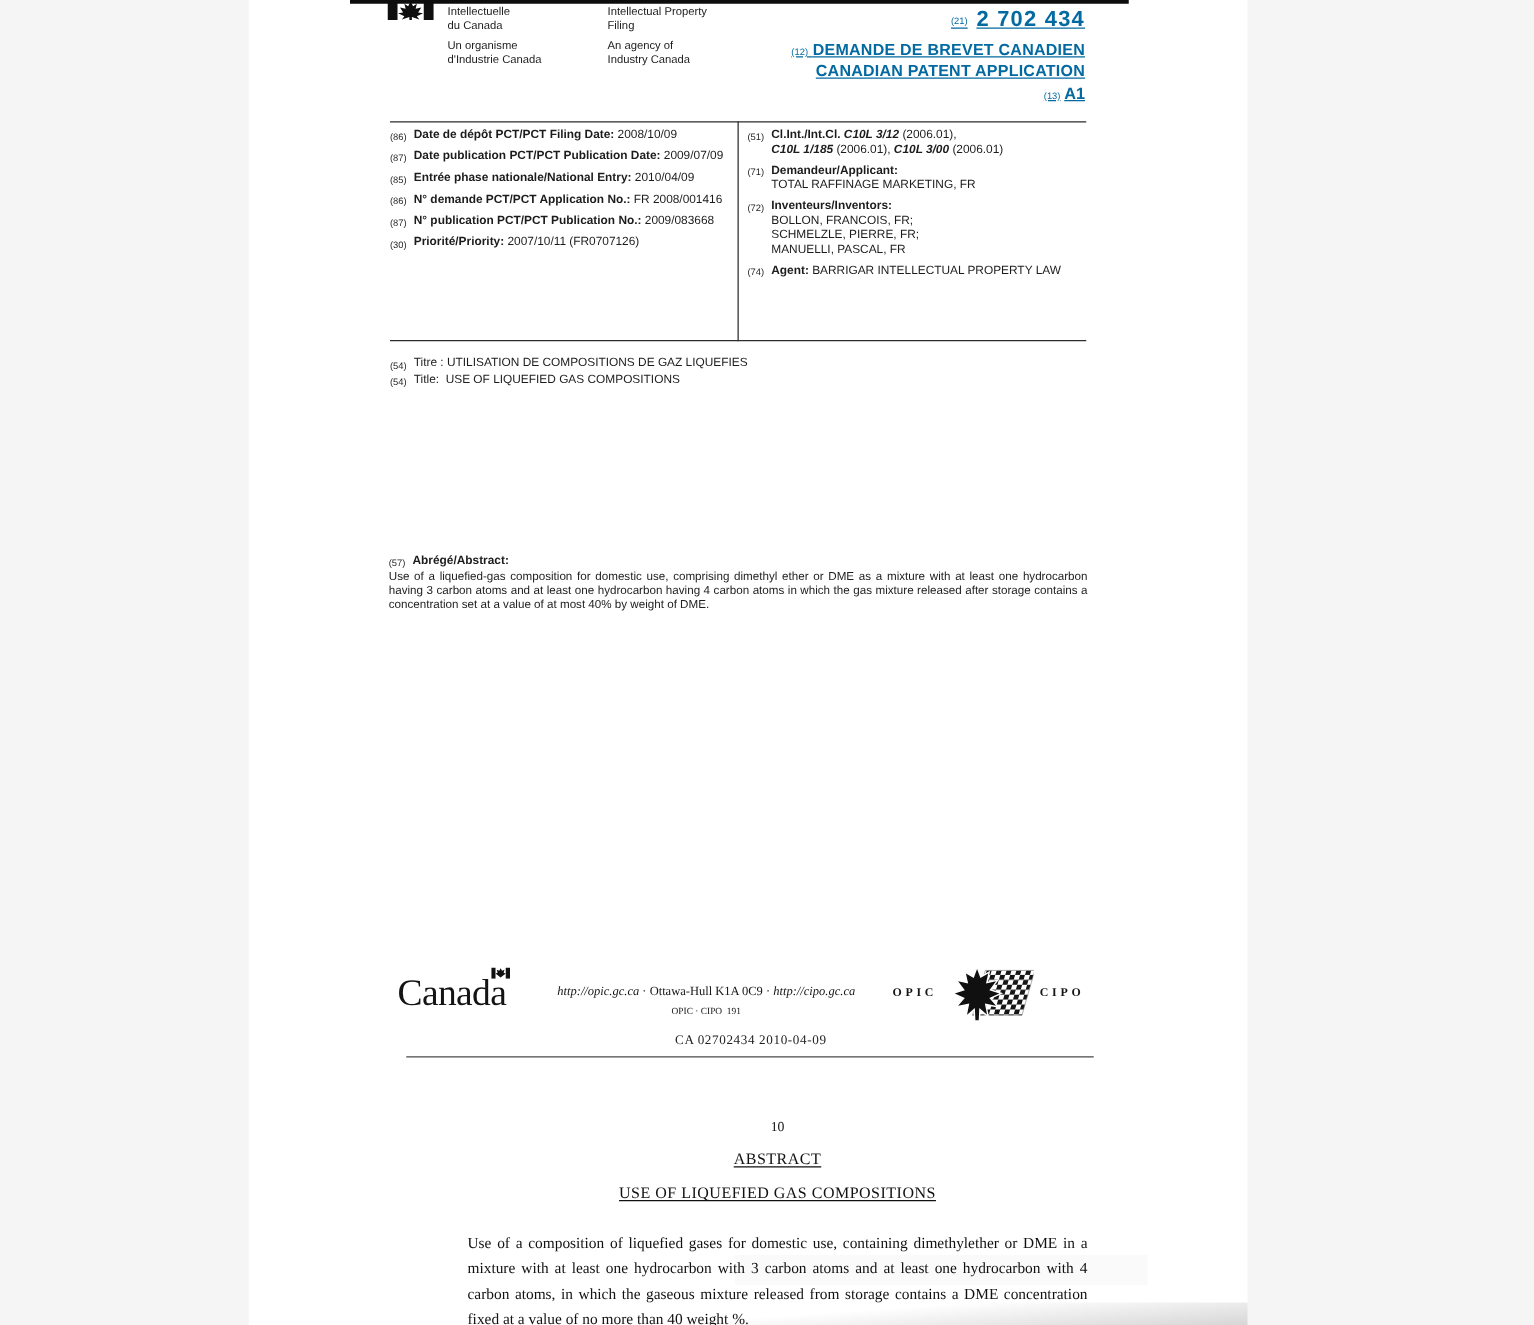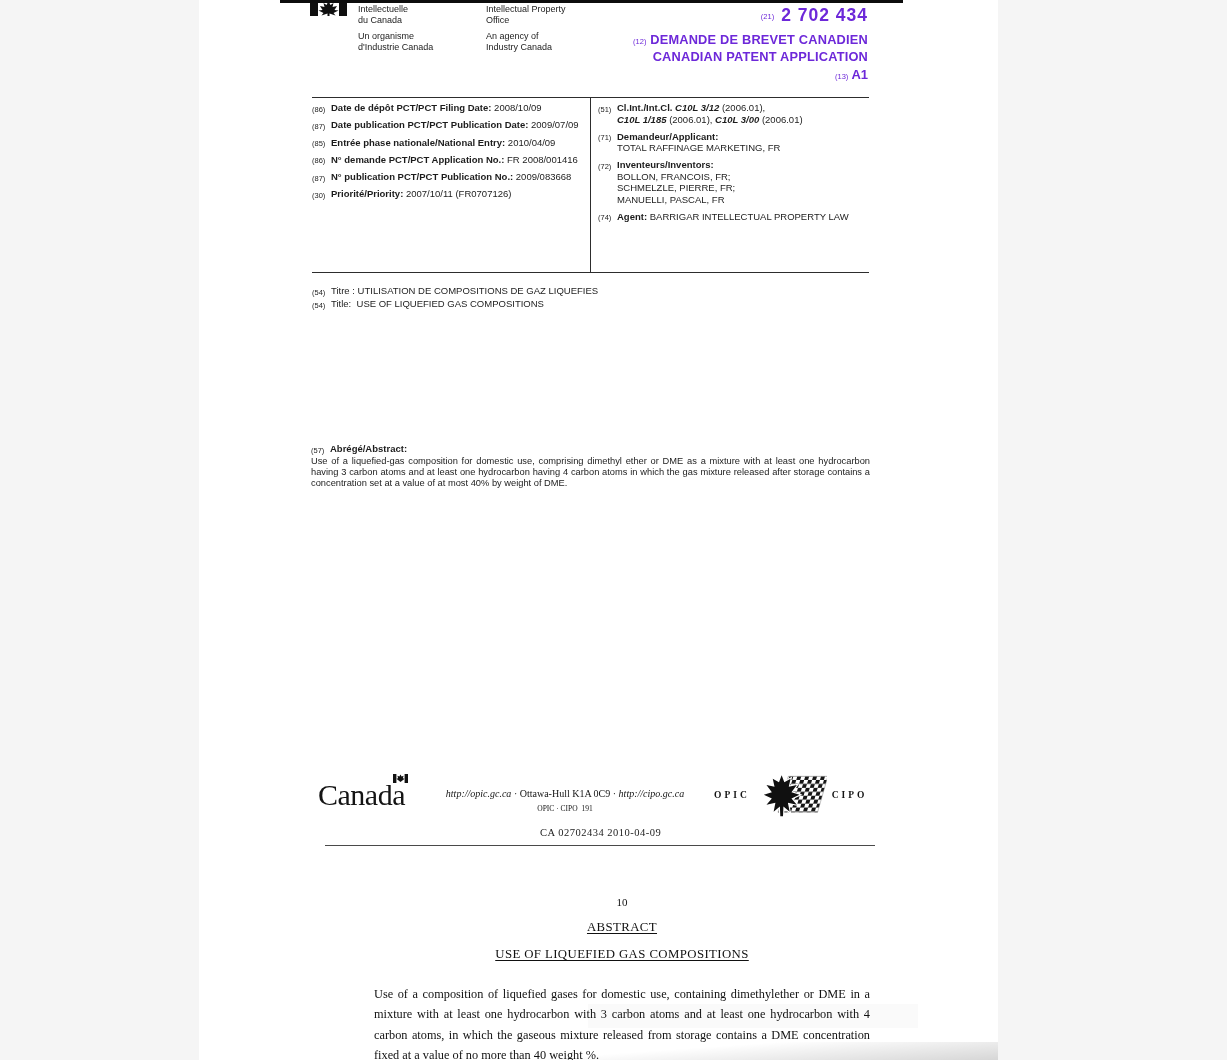--- a/index.html
+++ b/index.html
@@ -5,21 +5,21 @@
   html,body{margin:0;padding:0;}
   body{background:#f5f5f5;font-family:"Liberation Sans",sans-serif;}
   #screen{position:relative;width:1086px;height:1060px;background:#f5f5f5;overflow:hidden;}
   .page{position:absolute;left:199px;top:0;width:799px;height:1060px;background:#ffffff;}
   .abs{position:absolute;}
 
   
   .top-rule{left:81px;top:0;width:623px;height:3px;background:#0d0d0d;z-index:5;}
   .hdr-col{top:4px;font-size:9px;line-height:10.5px;color:#1c1c1c;}
   .hdr-col .grp2{margin-top:6px;}
-  .hdr-right{top:6px;right:130px;text-align:right;color:#6d28d9;}
+  .hdr-right{top:6px;right:130px;text-align:right;color:#0369a1;text-decoration:underline;}
   .code-sm{font-size:7.5px;font-weight:normal;letter-spacing:0;}
   .num-line{font-size:17.5px;font-weight:bold;line-height:19px;letter-spacing:1px;}
   .num-line .code-sm{letter-spacing:0;margin-right:7px;position:relative;top:-2px;}
   .type-line{font-size:12.8px;font-weight:bold;line-height:15px;letter-spacing:0.2px;}
   .kind-line{font-size:13px;font-weight:bold;line-height:15px;margin-top:3px;}
   .kind-line .code-sm{margin-right:3px;}
 
   
   .rule-h{height:1.4px;background:#2d2d2d;}
   .rule-v{width:1.4px;background:#2d2d2d;}
@@ -73,21 +73,21 @@
     </svg>
 
     <div class="abs hdr-col" style="left:159px">
       <div>Intellectuelle</div>
       <div>du Canada</div>
       <div class="grp2">Un organisme</div>
       <div>d'Industrie Canada</div>
     </div>
     <div class="abs hdr-col" style="left:287px">
       <div>Intellectual Property</div>
-      <div>Office</div>
+      <div>Filing</div>
       <div class="grp2">An agency of</div>
       <div>Industry Canada</div>
     </div>
 
     <div class="abs hdr-right">
       <div class="num-line">
         <span class="code-sm">(21)</span><span>2 702 434</span>
       </div>
       <div class="type-line" style="margin-top:4px">
         <span class="code-sm">(12)</span>

